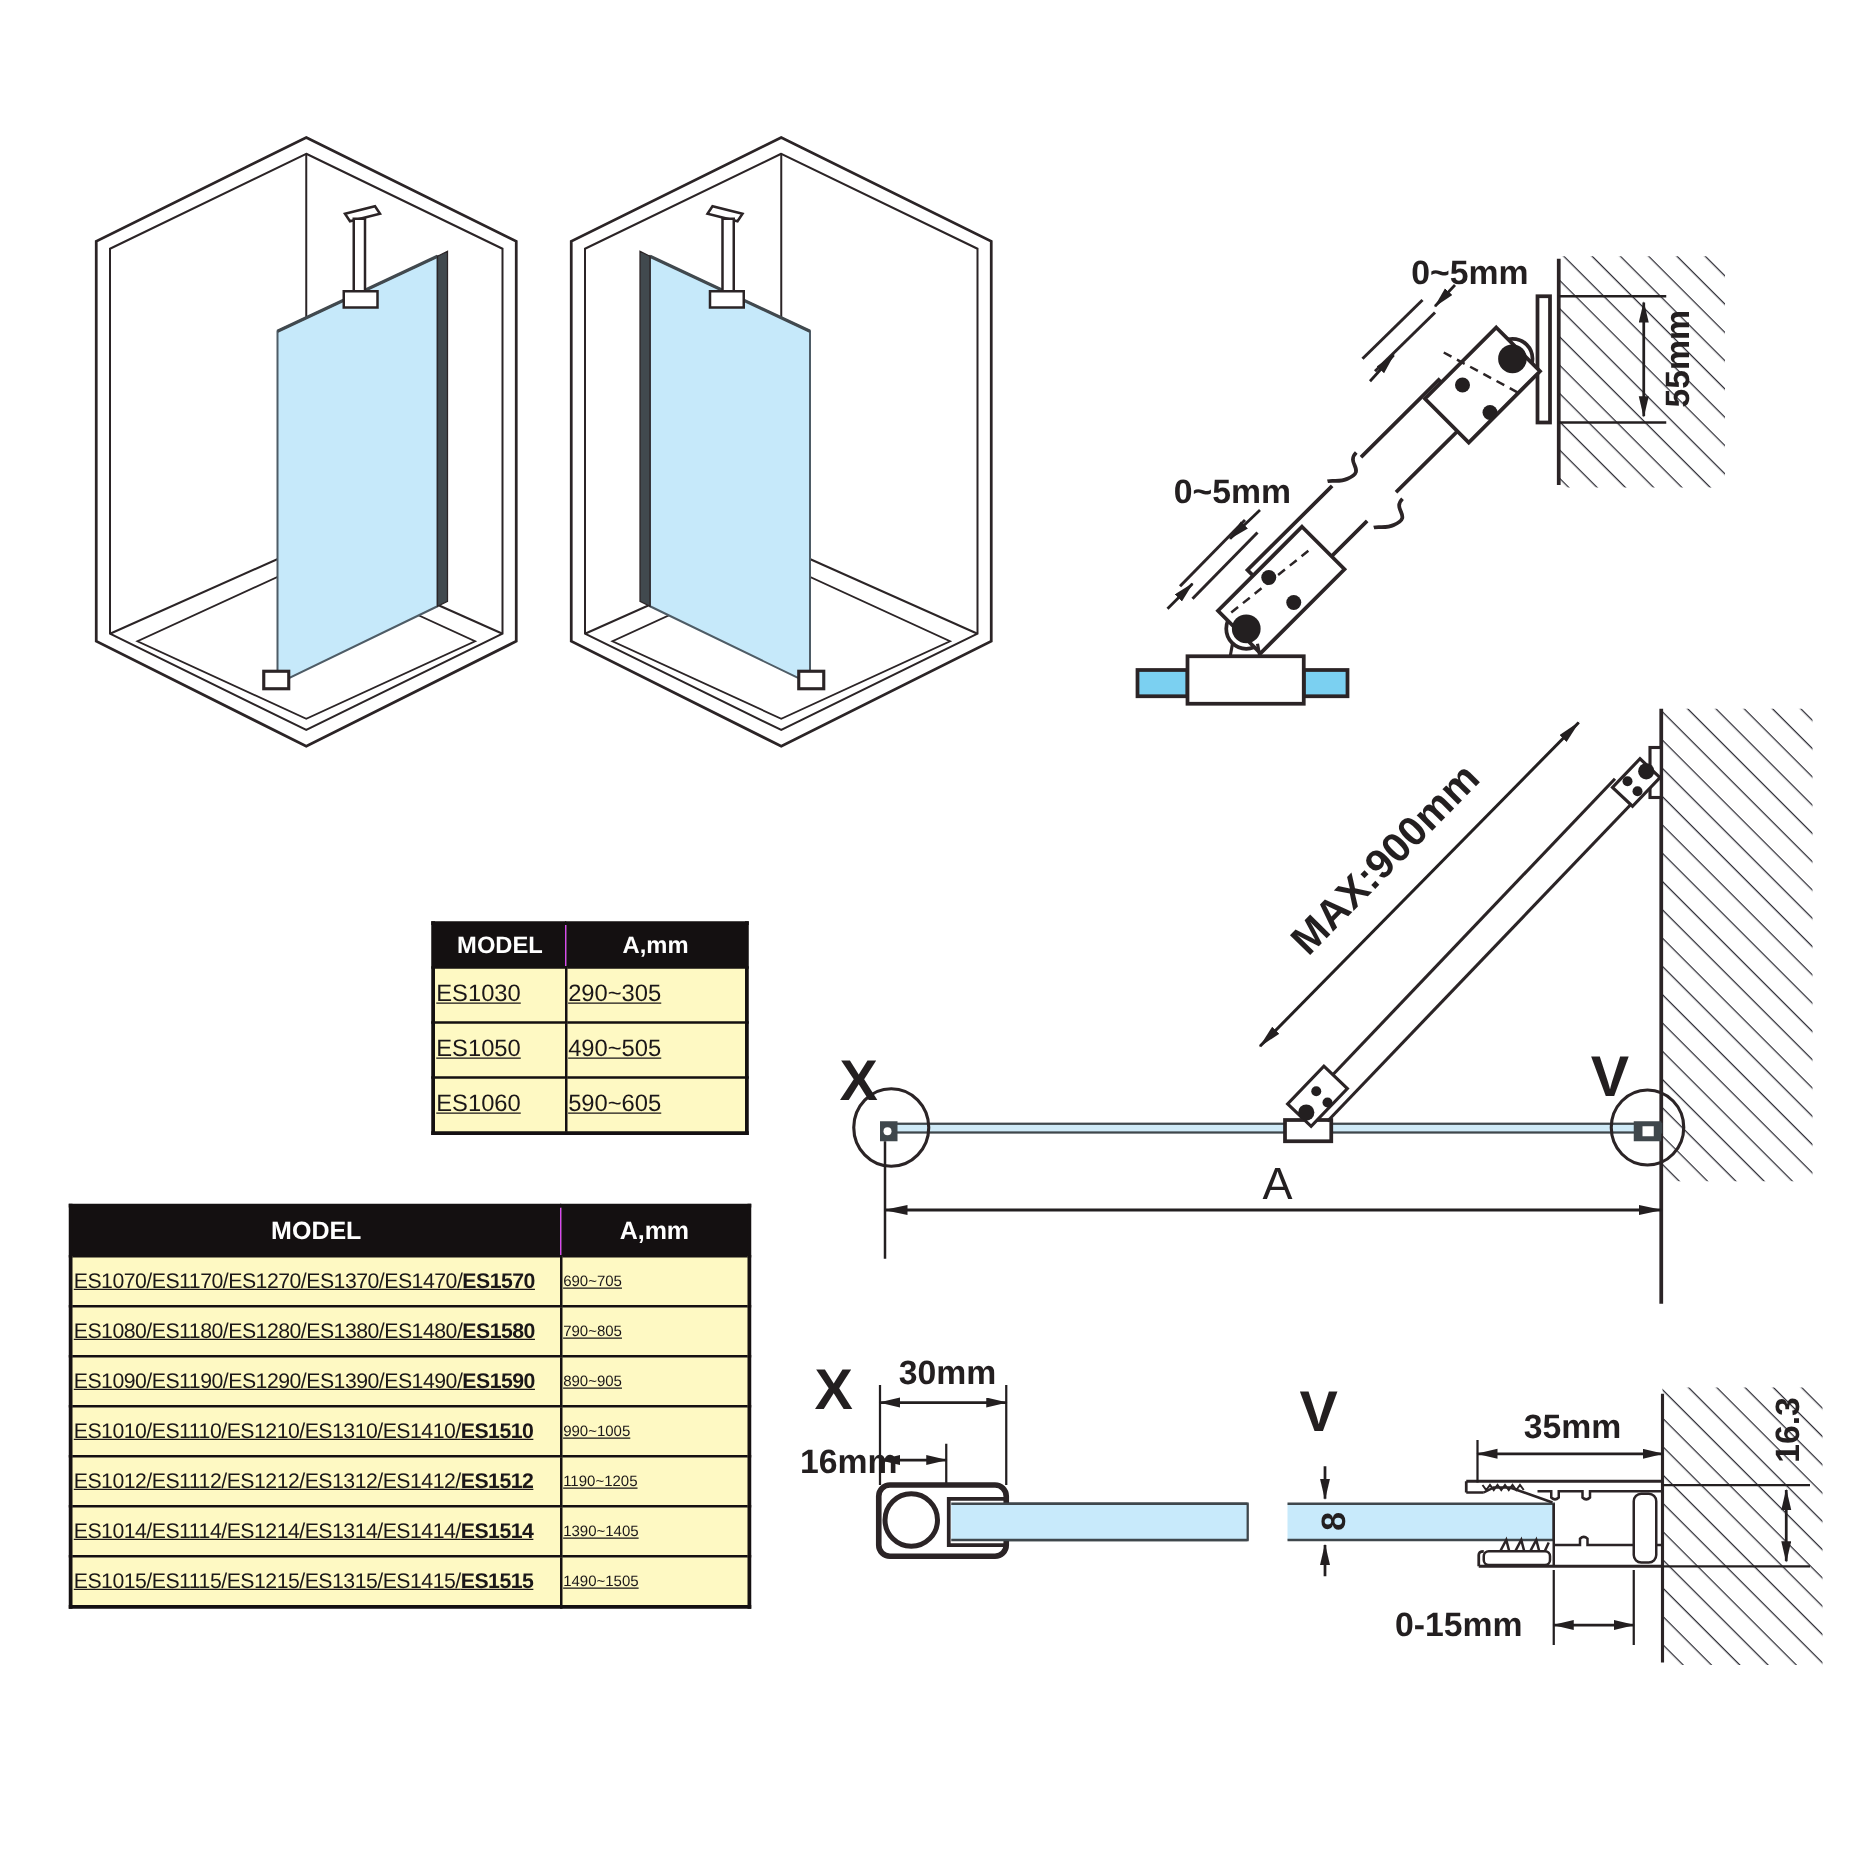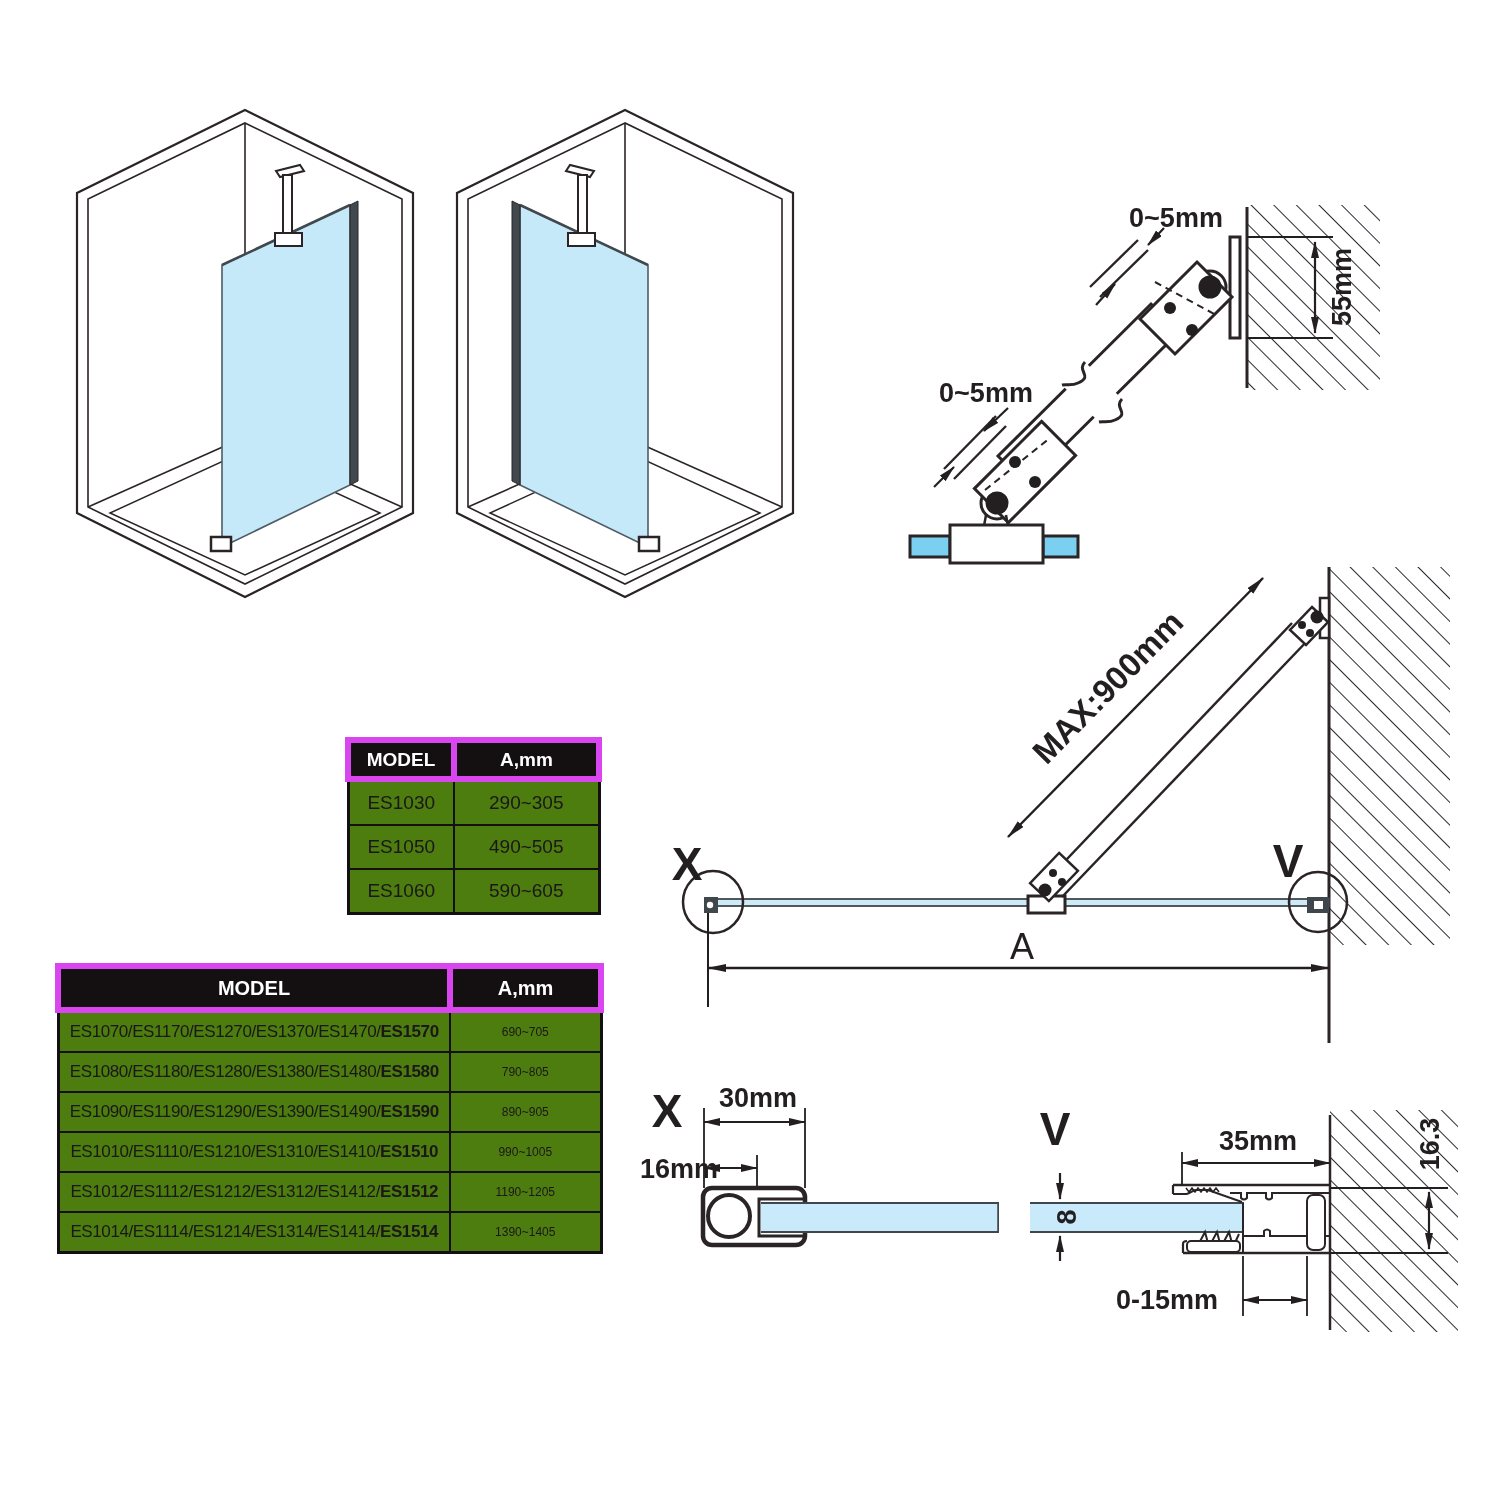--- a/index.html
+++ b/index.html
@@ -4,22 +4,22 @@
 <style>
   html,body{margin:0;padding:0;background:#fff;}
   .canvas{position:relative;width:1500px;height:1500px;background:#fff;
           font-family:"Liberation Sans",sans-serif;overflow:hidden;}
   .canvas svg{position:absolute;overflow:visible;}
   svg text{font-family:"Liberation Sans",sans-serif;fill:#231f20;}
   .dimtxt{font-weight:bold;}
   
   table.spec{position:absolute;border-collapse:collapse;table-layout:fixed;
              background:#fff;color:#1b1718;border:3px solid #141011;}
-  table.spec th{background:#141011;color:#fff;font-weight:bold;border:6px solid #d946ef;}
-  table.spec td{border:2px solid #141011;text-align:center;background:#4d7c0f;}
+  table.spec th{background:#141011;color:#fff;font-weight:bold;border:1px solid #d946ef;}
+  table.spec td{border:2px solid #141011;text-align:left;background:#fef9c3;text-decoration:underline;}
   #small-table{left:345px;top:737px;width:251px;}
   #small-table th{height:31px;font-size:19px;}
   #small-table td{height:40px;font-size:19px;}
   #big-table{left:55px;top:963px;width:543px;}
   #big-table th{height:36px;font-size:20px;}
   #big-table td{height:36px;font-size:12px;}
   #big-table td.model{font-size:17px;letter-spacing:-0.4px;}
   #big-table td.model b{font-weight:bold;}
 </style>
 </head>
@@ -340,16 +340,20 @@
           <td>990~1005</td>
         </tr>
         <tr>
           <td class="model"><span>ES1012/ES1112/ES1212/ES1312/ES1412/</span><b>ES1512</b></td>
           <td>1190~1205</td>
         </tr>
         <tr>
           <td class="model"><span>ES1014/ES1114/ES1214/ES1314/ES1414/</span><b>ES1514</b></td>
           <td>1390~1405</td>
         </tr>
+        <tr>
+          <td class="model"><span>ES1015/ES1115/ES1215/ES1315/ES1415/</span><b>ES1515</b></td>
+          <td>1490~1505</td>
+        </tr>
       </tbody>
   </table>
 
 </div>
 
 </body></html>

